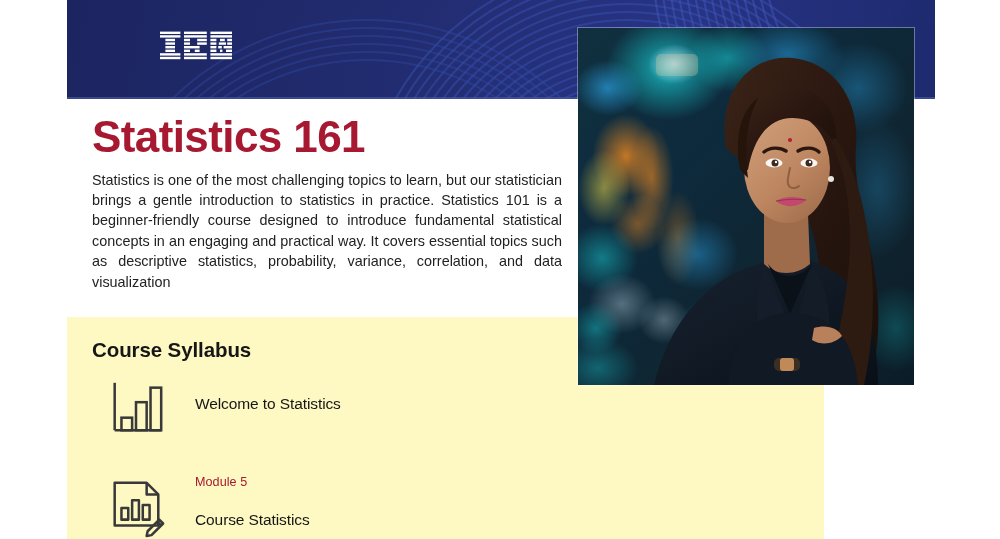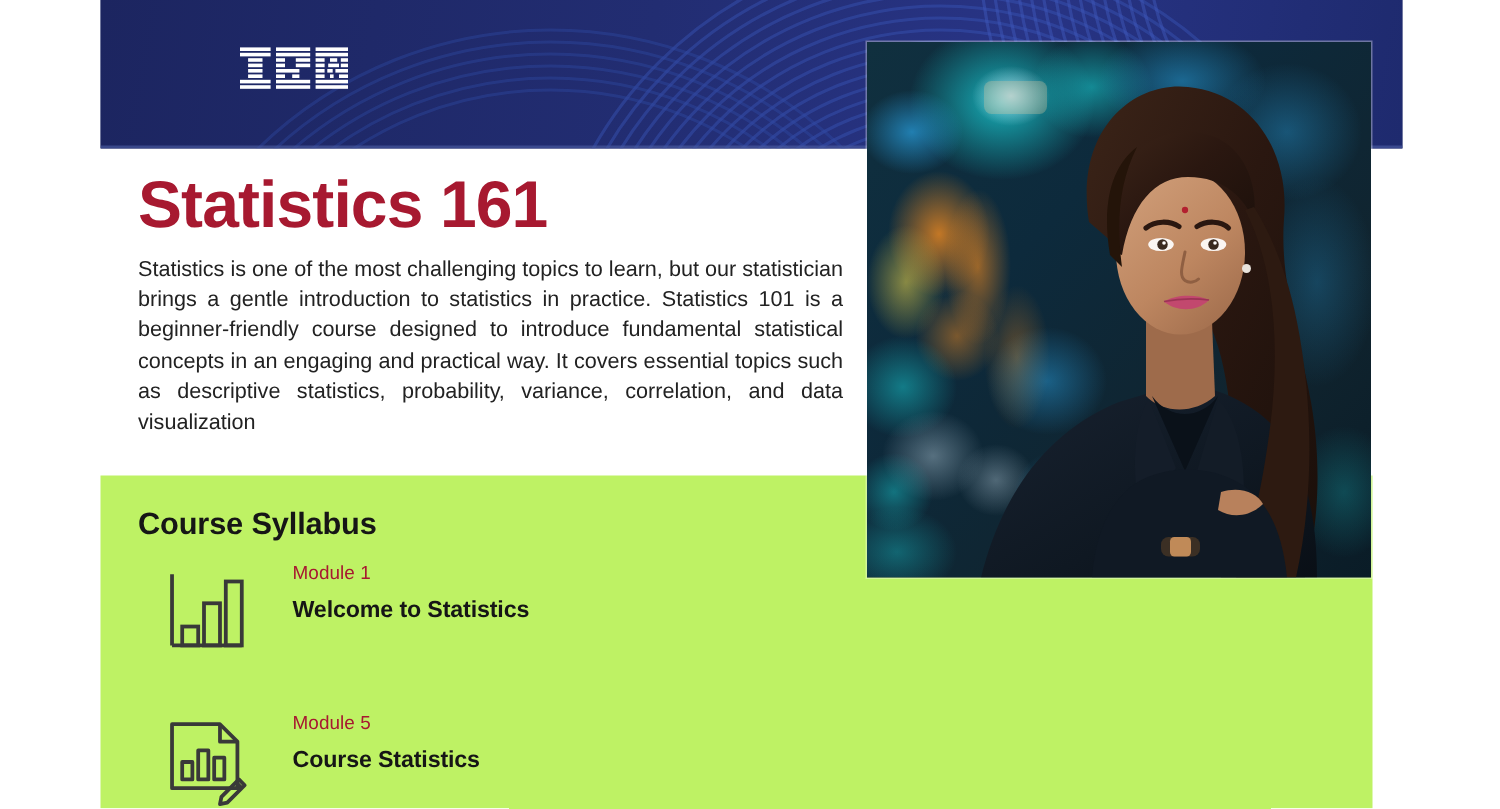--- a/index.html
+++ b/index.html
@@ -96,23 +96,23 @@
     text-align: justify;
     text-justify: inter-word;
     font-family: "Liberation Sans", sans-serif;
   }
 
   
   .syllabus-panel {
     position: absolute;
     left: 67px;
     top: 317px;
-    width: 848px;
+    width: 757px;
     height: 222px;
-    background: #bef264;
+    background: #fef9c3;
     overflow: hidden;
   }
   .syllabus-heading {
     position: absolute;
     left: 25px;
     top: 21px;
     font-size: 20.5px;
     font-weight: bold;
     color: #161616;
     letter-spacing: -0.1px;
@@ -143,24 +143,24 @@
   .module-body { flex: 1 1 auto; padding-top: 1px; }
   .module-number {
     font-size: 12.6px;
     color: #a71930;
     font-weight: normal;
     line-height: 16px;
     letter-spacing: 0.05px;
   }
   .module-name {
     font-size: 15.5px;
-    font-weight: bold;
+    font-weight: normal;
     color: #161616;
     line-height: 22px;
-    margin-top: 6px;
+    margin-top: 19px;
     letter-spacing: -0.1px;
   }
   .module-topics {
     font-size: 13.3px;
     color: #262626;
     line-height: 19px;
     margin-top: 11px;
   }
 </style>
 </head>
@@ -414,21 +414,20 @@
             <g fill="none" stroke="#393939" stroke-width="2.6">
               <line x1="10" y1="6" x2="10" y2="55"></line>
               <line x1="10" y1="55" x2="58" y2="55"></line>
               <rect x="17" y="42" width="11" height="13"></rect>
               <rect x="32" y="26" width="11" height="29"></rect>
               <rect x="47" y="11" width="11" height="44"></rect>
             </g>
           </svg>
         </div>
         <div class="module-body">
-          <div class="module-number">Module 1</div>
           <div class="module-name">Welcome to Statistics</div>
         </div>
       </div>
 
       <div class="module-row">
         <div class="module-icon">
           <svg viewBox="0 0 64 64">
             <g fill="none" stroke="#393939" stroke-width="2.6" stroke-linejoin="round">
               <path d="M10 6 L43 6 L55 18 L55 50 L10 50 Z"></path>
               <path d="M43 6 L43 18 L55 18"></path>

